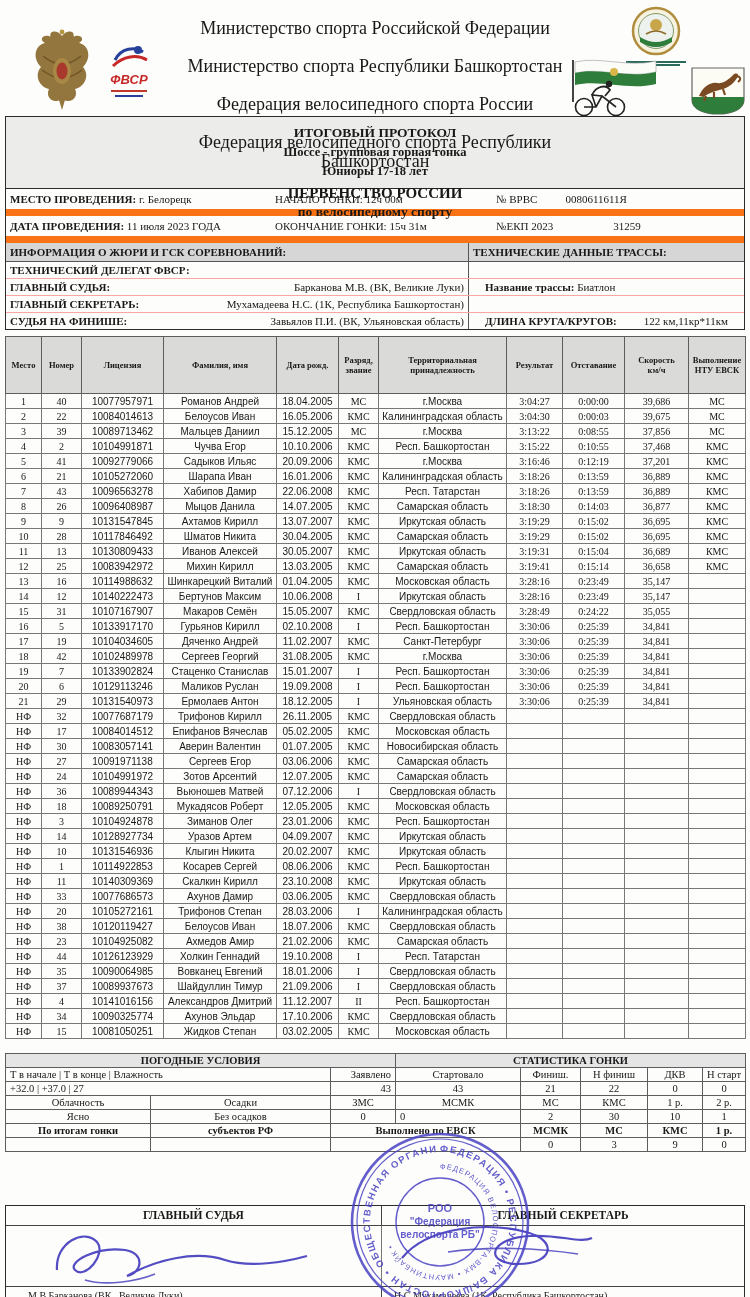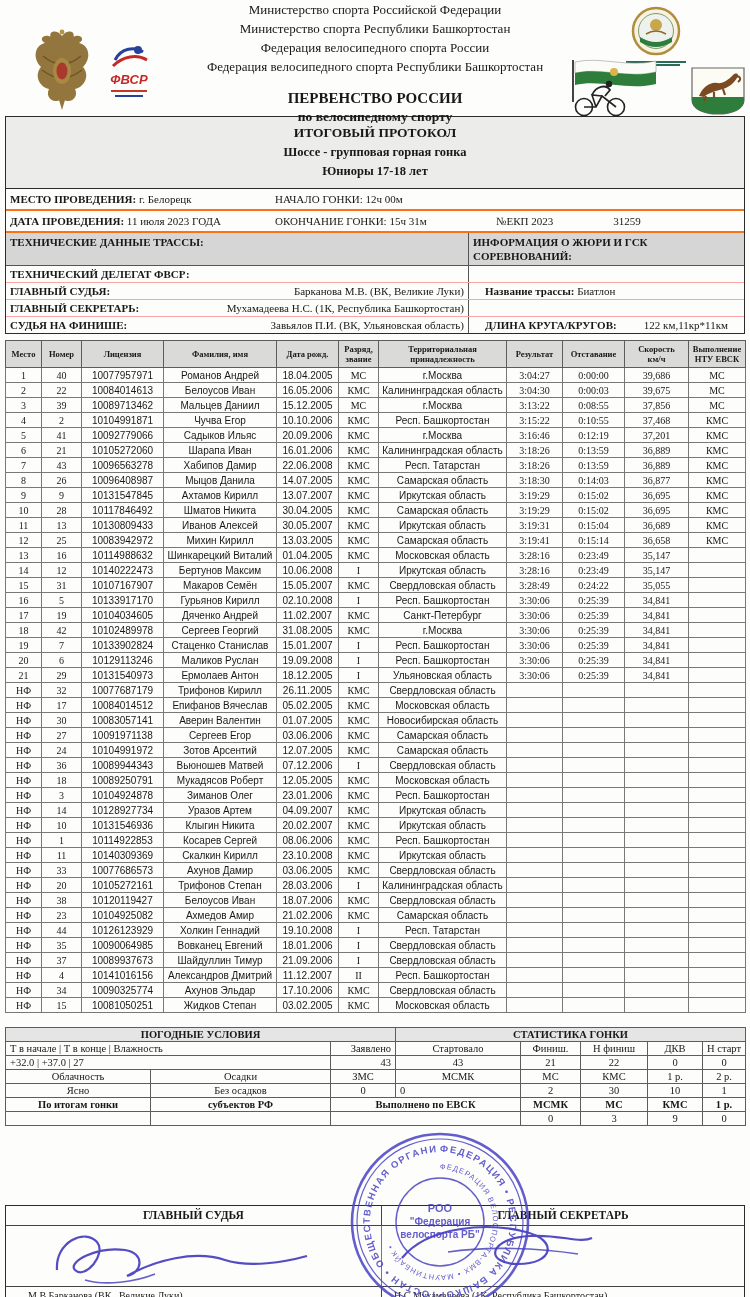--- a/index.html
+++ b/index.html
@@ -2,53 +2,53 @@
 <html><head>
 <meta charset="utf-8">
 <style>
   * { box-sizing: border-box; margin: 0; padding: 0; }
   body { background:#ffffff; font-family:"Liberation Serif", serif; color:#181818; }
   .page { position:relative; width:750px; height:1297px; background:#fdfdfb; overflow:hidden; }
 
   
   .letterhead { position:relative; height:116px; }
   .lh-lines { position:absolute; left:150px; right:150px; top:0; text-align:center; }
-  .lh-line { font-size:13px; line-height:19px; }
+  .lh-line { font-size:18px; line-height:19px;margin-top:19px; }
   .lh-title { font-size:15px; font-weight:bold; line-height:20px; margin-top:12px; }
   .lh-sub { font-size:13.5px; font-weight:bold; line-height:18px; }
   .logo { position:absolute; }
 
   
   .titlebox { margin:0 5px; border:1.5px solid #2b2b2b; background:#ececea; text-align:center; padding:6px 0 7px; }
   .titlebox .t1 { font-size:13.5px; font-weight:bold; line-height:20px; }
   .titlebox .t2 { font-size:12.5px; font-weight:bold; line-height:19px; }
   .titlebox .t3 { font-size:12.5px; font-weight:bold; line-height:19px; }
 
   
   .infobox { margin:0 5px; border:1.5px solid #2b2b2b; border-top:none; font-size:11px; }
-  .info-row { display:grid; grid-template-columns:265px 205px 1fr; border-bottom:2px solid #f97316; }
+  .info-row { display:grid; grid-template-columns:265px 205px 1fr; border-bottom:7px solid #f97316; }
   .info-row > div { padding:3px 4px 2px; line-height:15px; }
   .lbl { font-weight:bold; }
   .num-pair { display:flex; }
   .num-pair .v { margin-left:28px; }
 
   .band { display:grid; grid-template-columns:462px 1fr; border-bottom:1px solid #555; }
   .band > div { background:#d6d6d6; font-weight:bold; font-size:11px; padding:2px 4px; line-height:14px; }
   .band > div:last-child { border-left:1px solid #555; }
 
   .off-row { display:grid; grid-template-columns:462px 1fr; border-bottom:1px solid #fca5a5; font-size:11px; }
   .off-row:last-child { border-bottom:none; }
   .off-left { display:flex; justify-content:space-between; padding:1px 4px; line-height:14px; }
   .off-right { border-left:1px solid #555; display:flex; justify-content:space-between; padding:1px 16px; line-height:14px; }
 
   
   .results-wrap { margin:6px 5px 0; }
   table.results { width:740px; border-collapse:collapse; table-layout:fixed; }
   table.results th { background:#dadad8; border:1px solid #5d5d5d; font-size:8.5px; font-weight:bold;
-                     white-space:pre-line; line-height:10px; padding:3px 1px; vertical-align:middle; }
+                     white-space:pre-line; line-height:10px; padding:18px 1px; vertical-align:middle; }
   table.results td { border:1px solid #787878; height:15px; font-size:10px; text-align:center;
                      padding:0 2px; overflow:hidden; white-space:nowrap; }
   td.c-name, td.c-region { text-align:left; padding-left:4px; }
   td.c-lic, td.c-name, td.c-dob, td.c-region { font-family:"Liberation Sans", sans-serif; font-size:9.5px; }
   table.results { border:1.5px solid #2b2b2b; }
 
   
   .wx-wrap { margin:14px 5px 0; }
   table.wx { width:740px; border-collapse:collapse; table-layout:fixed; border:1.5px solid #2b2b2b; font-size:10.5px; }
   table.wx td { border:1px solid #5d5d5d; height:14px; padding:0 4px; text-align:center; overflow:hidden; white-space:nowrap; }
@@ -162,35 +162,39 @@
     <div class="t2">Шоссе - групповая горная гонка</div>
     <div class="t3">Юниоры 17-18 лет</div>
   </div>
 
   <div class="infobox">
     <div class="info-row">
       <div><span class="lbl">МЕСТО ПРОВЕДЕНИЯ:</span>
            <span>г. Белорецк</span></div>
       <div><span>НАЧАЛО ГОНКИ:</span>
            <span>12ч 00м</span></div>
+      <div class="num-pair" style="padding-left:20px;">
+        <span>№ ВРВС</span>
+        <span class="v">0080611611Я</span>
+        </div>
     </div>
     <div class="info-row">
       <div><span class="lbl">ДАТА ПРОВЕДЕНИЯ:</span>
            <span>11 июля 2023 ГОДА</span></div>
       <div><span>ОКОНЧАНИЕ ГОНКИ:</span>
            <span>15ч 31м</span></div>
       <div class="num-pair" style="padding-left:20px;">
         <span>№ЕКП 2023</span>
         <span class="v" style="margin-left:60px;">31259</span>
         </div>
     </div>
 
     <div class="band">
+      <div>ИНФОРМАЦИЯ О ЖЮРИ И ГСК СОРЕВНОВАНИЙ:</div>
       <div>ТЕХНИЧЕСКИЕ ДАННЫЕ ТРАССЫ:</div>
-      <div>ИНФОРМАЦИЯ О ЖЮРИ И ГСК СОРЕВНОВАНИЙ:</div>
     </div>
 
     <div class="off-row">
       <div class="off-left">
           <span class="lbl">ТЕХНИЧЕСКИЙ ДЕЛЕГАТ ФВСР:</span>
           <span></span>
         </div>
       <div class="off-right">
           <span></span>
         </div>

